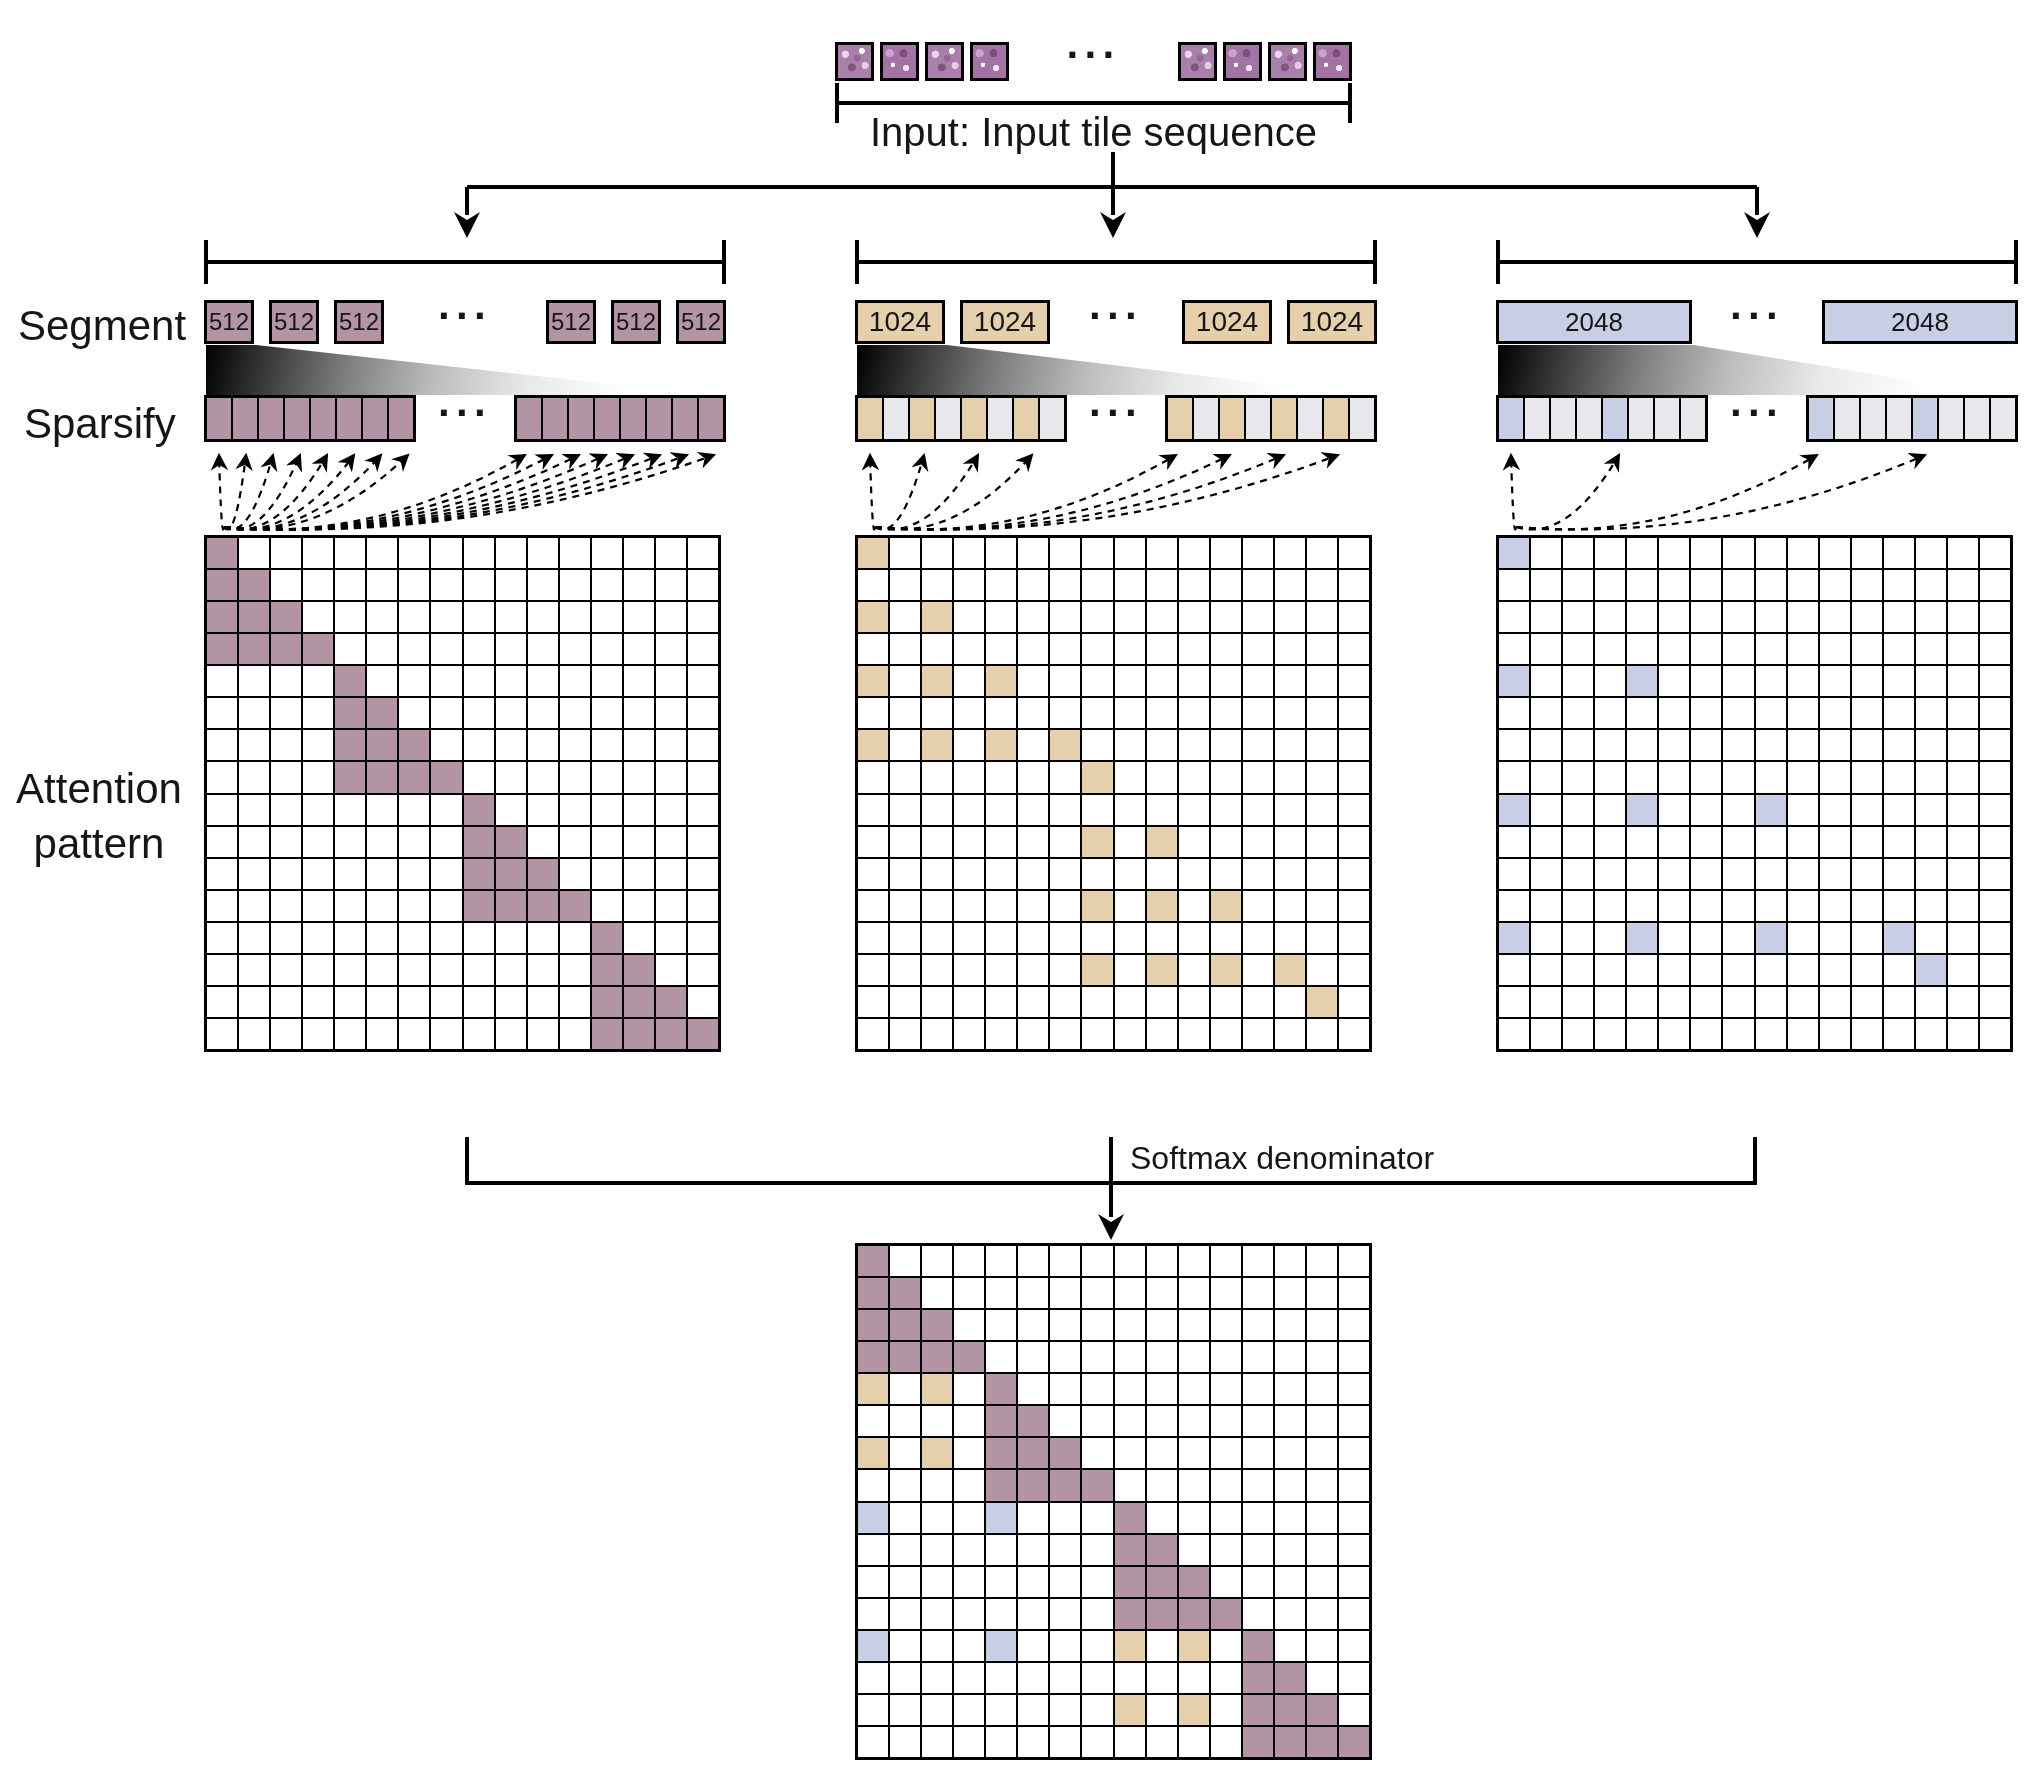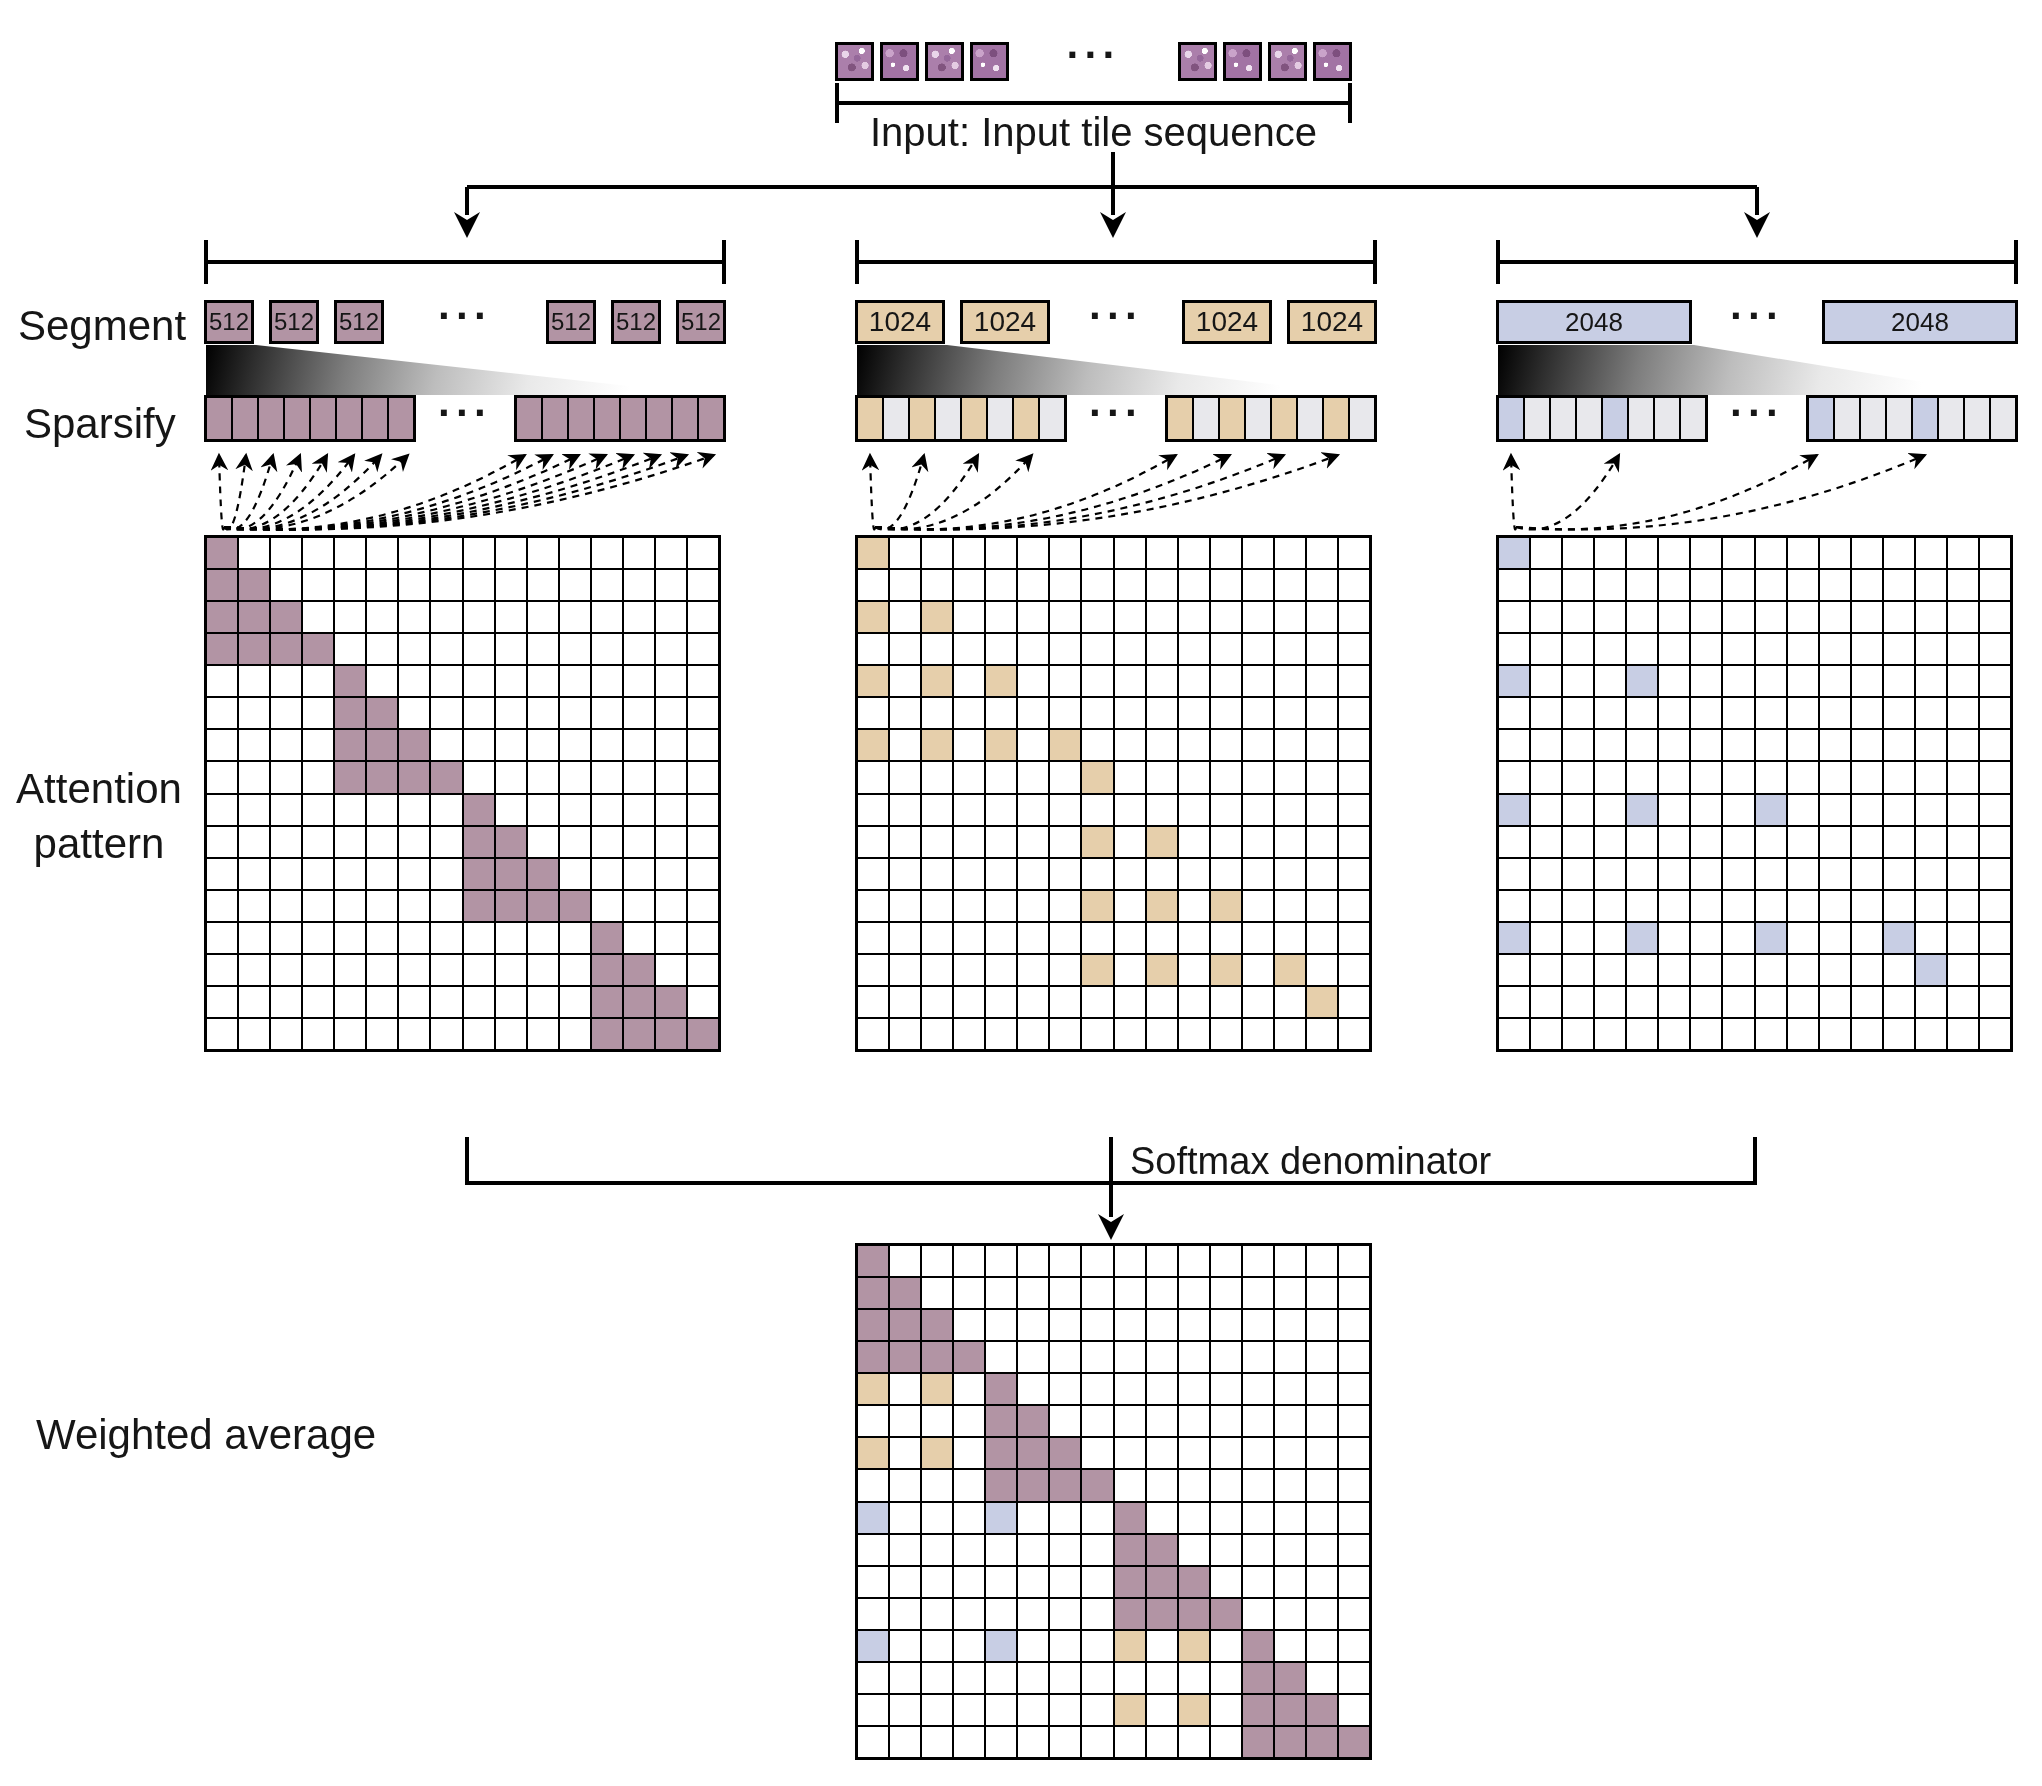--- a/index.html
+++ b/index.html
@@ -95,21 +95,20 @@
     <polygon points="0,0 13,8 26,0 13,26" fill="#000"></polygon>
   </svg>
 
 <div class="abs lbl" style="left:18px;top:300px;">Segment</div>
 <div class="abs lbl" style="left:24px;top:398px;">Sparsify</div>
 <div class="abs lbl two-line" style="left:6px;top:762px;width:186px;text-align:center;">
   <div>Attention</div>
   <div>pattern</div>
 </div>
 <div class="abs lbl two-line" style="left:36px;top:1408px;">
-  <div>Weighted average</div>
 </div>
 
 <div class="column c0" style="left:204px;">
   <div class="hline" style="left:0;top:260px;width:522px;"></div>
   <div class="cap" style="left:0;top:240px;height:44px;"></div>
   <div class="cap" style="left:518px;top:240px;height:44px;"></div>
   <div class="seg-row">
       <div class="seg-side">
         <div class="seg-box" style="background: rgb(178, 148, 164);">512</div>
         <div class="seg-box" style="background: rgb(178, 148, 164);">512</div>
@@ -1051,21 +1050,21 @@
     </div>
 </div>
 
 <div class="hline" style="left:465px;top:1181px;width:1292px;"></div>
 <div class="cap" style="left:465px;top:1137px;height:44px;"></div>
 <div class="cap" style="left:1753px;top:1137px;height:44px;"></div>
 <div class="vline" style="left:1109px;top:1137px;height:80px;"></div>
 <svg class="arrowhead" style="left:1098px;top:1214px;" viewBox="0 0 26 26">
     <polygon points="0,0 13,8 26,0 13,26" fill="#000"></polygon>
   </svg>
-<div class="abs" style="left:1130px;top:1140px;font-size:38px;">Softmax denominator</div>
+<div class="abs" style="left:1130px;top:1140px;font-size:32px;">Softmax denominator</div>
 
 <div class="att-grid" style="left:855px;top:1243px;" id="weighted-grid">
     <div class="att-cell" style="background: rgb(178, 148, 164);"></div>
     <div class="att-cell"></div>
     <div class="att-cell"></div>
     <div class="att-cell"></div>
     <div class="att-cell"></div>
     <div class="att-cell"></div>
     <div class="att-cell"></div>
     <div class="att-cell"></div>

